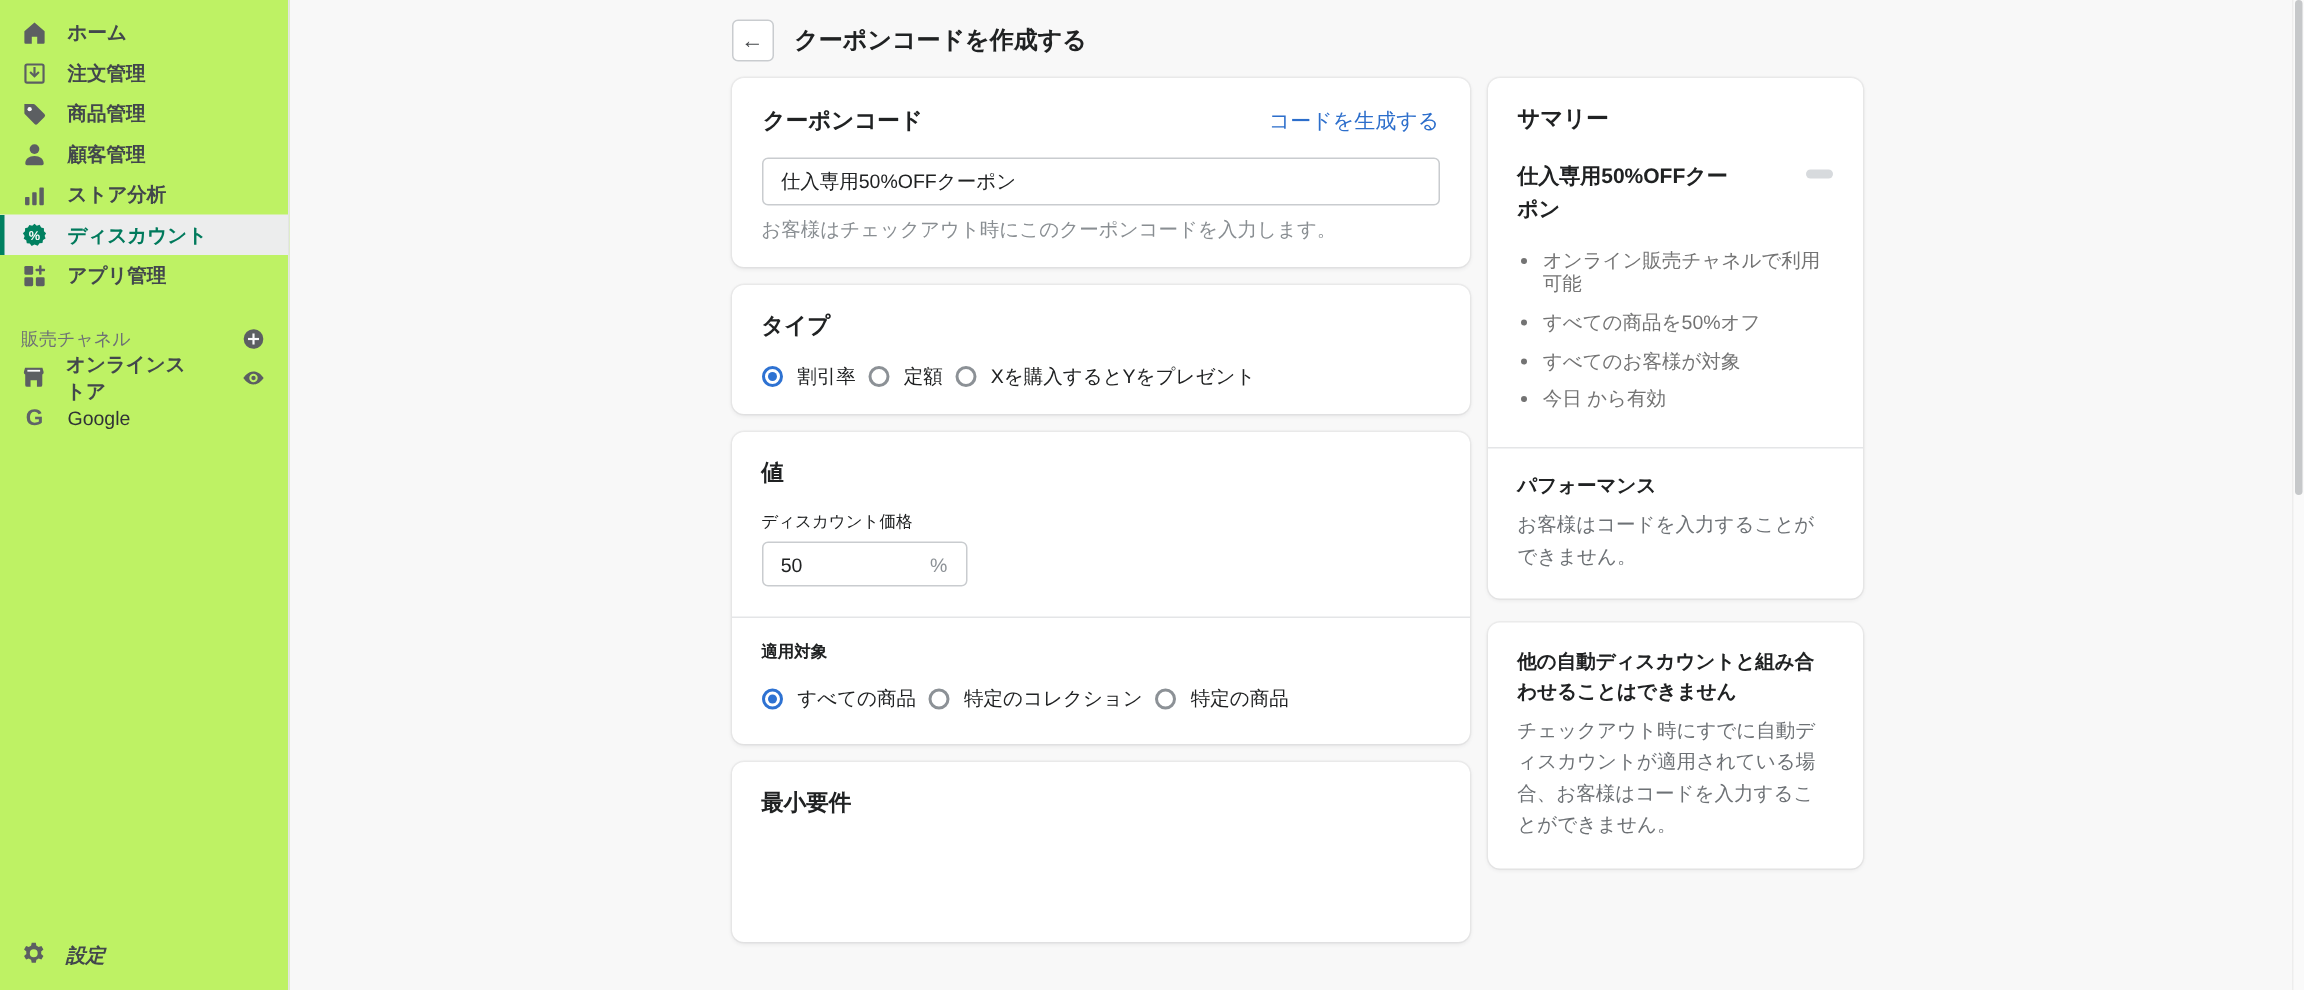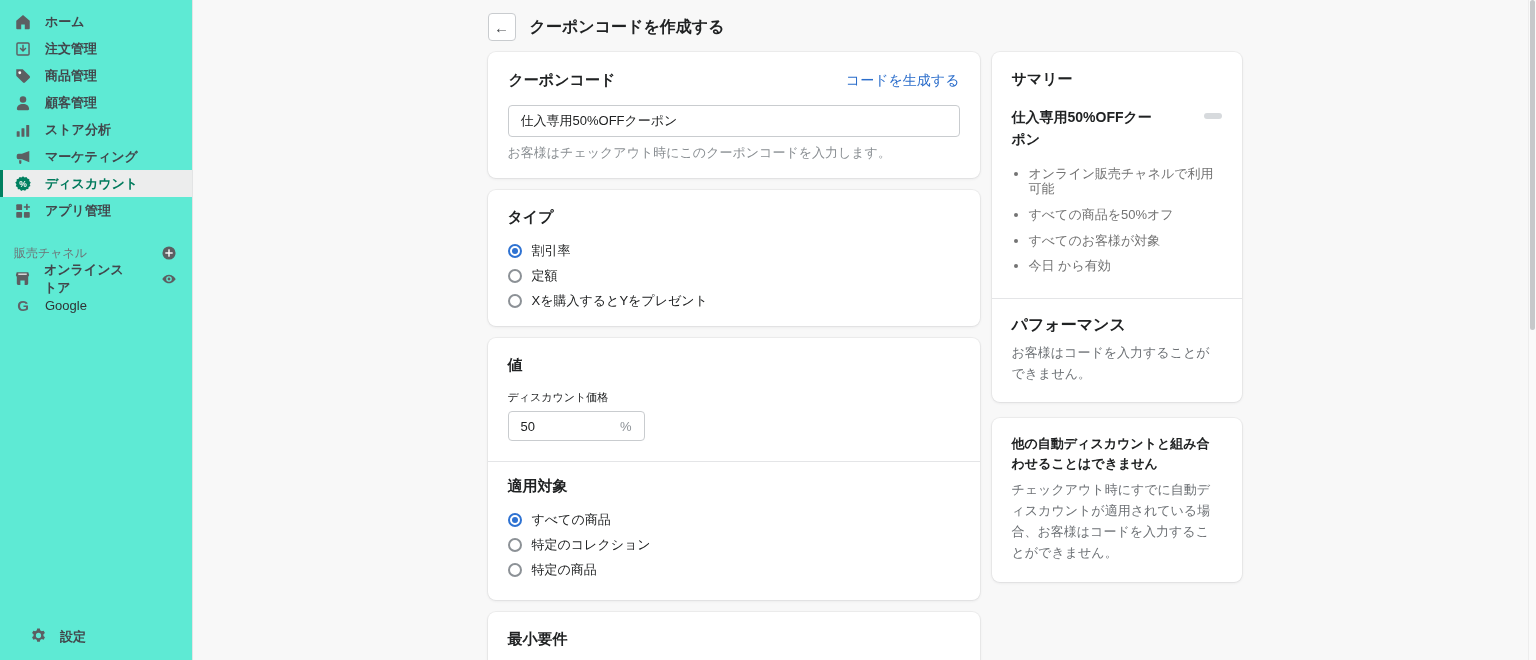--- a/index.html
+++ b/index.html
@@ -6,21 +6,21 @@
   html,body { margin:0; padding:0; }
   body {
     width:1536px; height:660px; overflow:hidden;
     font-family:"Liberation Sans","DejaVu Sans",sans-serif;
     background:#f8f8f8; color:#202223;
   }
   .app { display:flex; width:100%; height:100%; }
 
   
   .sidebar {
-    width:193px; flex-shrink:0; background:#5eead4;
+    width:193px; flex-shrink:0; background:#bef264;
     border-right:1px solid #e3e4e5; position:relative;
   }
   .nav { padding-top:8px; }
   .nav-item {
     height:27px; display:flex; align-items:center; gap:13px;
     padding:0 14px; font-size:13px; font-weight:600; color:#42474c; cursor:pointer;
   }
   .nav-item .icn { width:18px; height:18px; flex-shrink:0; display:flex; align-items:center; justify-content:center; }
   .nav-item svg { width:18px; height:18px; fill:#5c5f62; }
   .nav-item.active { background:#eceded; box-shadow:inset 3px 0 0 #008060; color:#007a5c; }
@@ -36,21 +36,21 @@
     padding:0 15px 0 14px; font-size:13px; font-weight:600; color:#42474c; cursor:pointer;
   }
   .channel-item .icn { width:18px; height:18px; display:flex; align-items:center; justify-content:center; }
   .channel-item svg { width:17px; height:17px; fill:#5c5f62; }
   .channel-item .spacer { flex:1; }
   .g-letter { font-size:15px; font-weight:700; color:#5f6368; }
   .channel-google-label { font-weight:400; color:#303336; }
   .settings-row {
     position:absolute; bottom:10px; left:0; right:12px;
     height:27px; display:flex; align-items:center; gap:13px;
-    padding:0 30px; font-size:13px; font-weight:600; color:#42474c; cursor:pointer;
+    padding:0 14px; font-size:13px; font-weight:600; color:#42474c; cursor:pointer;font-style:italic;
   }
   .settings-row svg { width:17px; height:17px; fill:#5c5f62; }
 
   
   .main { flex:1; position:relative; overflow:hidden; }
   .content { width:754px; margin:0 auto; padding-top:13px; }
   .page-header { display:flex; align-items:center; gap:14px; margin-bottom:11px; }
   .back-btn {
     width:28px; height:28px; background:#fff; border:1px solid #c9cccf; border-radius:4px;
     display:flex; align-items:center; justify-content:center;
@@ -72,50 +72,50 @@
   .link { color:#2c6ecb; font-size:14px; cursor:pointer; text-decoration:none; }
 
   .text-input {
     margin-top:14px; width:100%; height:32px;
     border:1px solid #c9cccf; border-radius:4px; padding:0 12px;
     font-size:13px; color:#202223; background:#fff;
     font-family:"Liberation Sans","DejaVu Sans",sans-serif;
   }
   .helper { margin-top:7px; font-size:13px; color:#898e92; }
 
-  .radio-group { margin-top:15px; display:flex; flex-direction:column; gap:8px; }
+  .radio-group { margin-top:15px; display:flex; flex-direction:row; gap:8px; }
   .radio-row { display:flex; align-items:center; gap:10px; font-size:13px; color:#202223; cursor:pointer; height:17px; }
   .radio {
     width:14px; height:14px; border:2px solid #8c9196; border-radius:50%;
     background:#fff; position:relative; flex-shrink:0;
   }
   .radio.checked { border-color:#2e72d2; }
   .radio.checked::after {
     content:""; position:absolute; inset:2px; border-radius:50%; background:#2e72d2;
   }
 
   .field-label { margin-top:15px; font-size:11px; color:#202223; }
   .suffix-input {
     margin-top:6px; width:137px; height:30px;
     border:1px solid #c9cccf; border-radius:4px; background:#fff;
     display:flex; align-items:center; justify-content:space-between; padding:0 12px;
     font-size:13px; color:#202223; cursor:text;
   }
   .suffix-input .sfx { color:#8c9196; }
 
   .hr { border-top:1px solid #e4e5e7; }
-  .sub-label { font-size:15px; font-weight:700; color:#202223; }
+  .sub-label { font-size:11px; font-weight:700; color:#202223; }
 
   
   .summary-name-row { display:flex; justify-content:space-between; align-items:flex-start; margin-top:17px; }
   .summary-name { font-size:14px; font-weight:700; line-height:1.6; width:152px; }
   .pill { width:18px; height:6px; border-radius:3px; background:#d7dadd; margin-top:7px; }
   .summary-bullets { margin:15px 0 4px; padding-left:17px; }
   .summary-bullets li { font-size:13px; color:#737373; margin-bottom:10px; line-height:1.2; }
-  .perf-title { font-size:16px; font-weight:700; color:#202223; }
+  .perf-title { font-size:13px; font-weight:700; color:#202223; }
   .muted { font-size:13px; color:#6d7175; line-height:1.6; margin-top:7px; }
   .side-card-title { font-size:13px; font-weight:700; color:#202223; line-height:1.5; }
 
   
   .scrollbar-track {
     position:absolute; top:0; right:0; width:8px; height:660px;
     background:#fafafa; border-left:1px solid #ededed;
   }
   .scrollbar-thumb {
     position:absolute; top:0; right:1px; width:5px; height:330px;
@@ -173,29 +173,20 @@
         <span class="icn">
           <svg viewBox="0 0 20 20">
               <rect x="3" y="11.5" width="3.3" height="6" rx="0.6"></rect>
               <rect x="8.3" y="8" width="3.3" height="9.5" rx="0.6"></rect>
               <rect x="13.6" y="4.5" width="3.3" height="13" rx="0.6"></rect>
             </svg>
         </span>
         <span>ストア分析</span>
       </div>
 
-      <div class="nav-item">
-        <span class="icn">
-          <svg viewBox="0 0 20 20">
-              <path d="M17 3.2v12.6l-8.2-3.3H5a2 2 0 0 1-2-2V8.5a2 2 0 0 1 2-2h3.8L17 3.2z"></path>
-              <path d="M5.6 13.5h2.6v3a1.2 1.2 0 0 1-2.38.25L5.6 13.5z"></path>
-            </svg>
-        </span>
-        <span>マーケティング</span>
-      </div>
 
       <div class="nav-item active">
         <span class="icn">
           <svg viewBox="0 0 20 20">
               <path d="M10 1.3l1.7 1.4 2.1-.6 1.1 1.9 2.1.6v2.2l1.6 1.5-1.1 1.9.7 2.1-1.9 1.1-.4 2.2-2.2.2-1.3 1.8-2.4-.9-2.1 1-1.4-1.8-2.2-.2-.4-2.2-1.9-1.1.7-2.1L1.4 8.4 3 6.9V4.7l2.1-.6 1.1-1.9 2.1.6L10 1.3z"></path>
               <text x="10" y="13.6" font-size="9.5" font-weight="bold" text-anchor="middle" fill="#fafafa">%</text>
             </svg>
         </span>
         <span>ディスカウント</span>
       </div>

